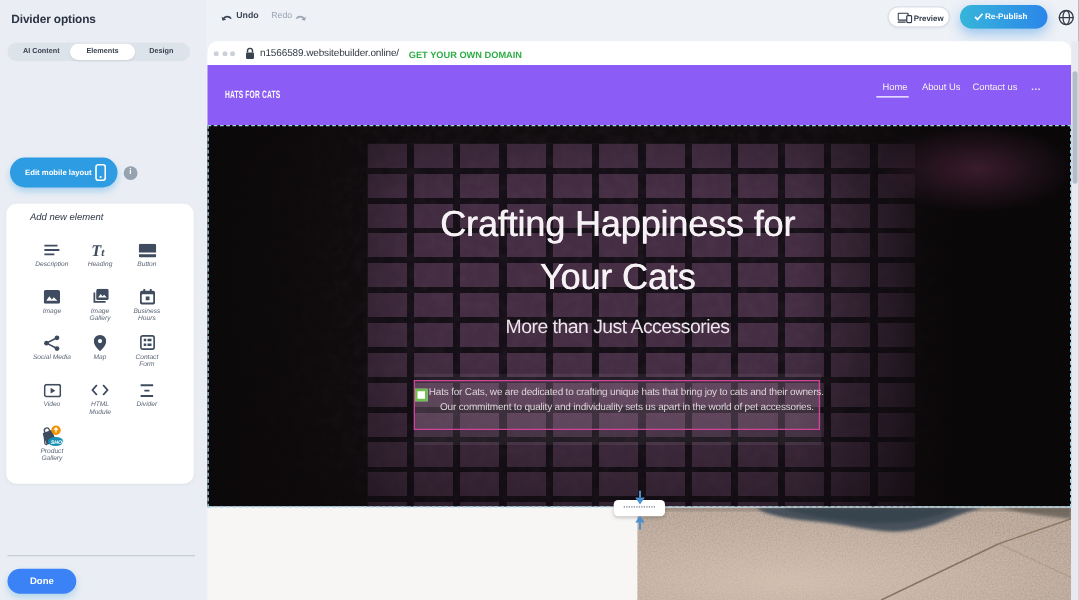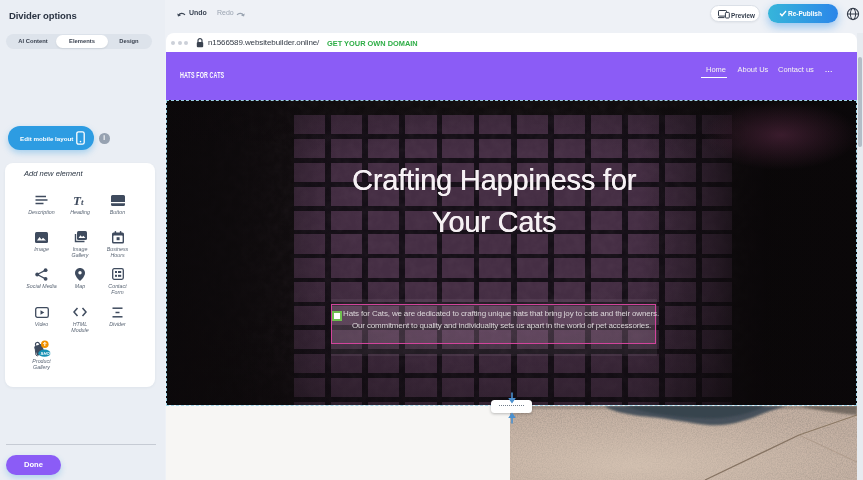--- a/index.html
+++ b/index.html
@@ -17,21 +17,21 @@
 #tip-b { position:absolute; left:10px; top:26px; width:136px; font-size:5.9px; line-height:7.5px; color:#46749f; white-space:nowrap; }
 #editbtn { position:absolute; left:8px; top:126px; width:86px; height:24px; background:#2d9ce2; border-radius:12px; box-shadow:0 3px 6px rgba(45,156,226,.35); }
 #editbtn span { position:absolute; left:12px; top:9px; font-size:6.2px; font-weight:bold; color:#fff; }
 #infoc { position:absolute; left:99px; top:133px; width:10.5px; height:10.5px; border-radius:50%; background:#97a2b1; color:#fff; font-size:6.5px; font-weight:bold; text-align:center; line-height:10.5px; }
 #addcard { position:absolute; left:5px; top:163px; width:150px; height:224px; background:#fff; border-radius:8px; box-shadow:0 1px 3px rgba(40,60,90,.06);font-style:italic; }
 #addcard h3 { position:absolute; left:19px; top:6px; font-size:7.6px; font-weight:normal; color:#2b3644; }
 .el { position:absolute; width:40px; text-align:center; }
 .el svg { display:block; margin:0 auto; }
 .el .lb { font-size:5.3px; line-height:6.2px; color:#5b6675; margin-top:2px; }
 #sb-hr { position:absolute; left:6px; top:444px; width:150px; height:1px; background:#c6cbd4; }
-#donebtn { position:absolute; left:6px; top:455px; width:55px; height:20px; background:#8b5cf6; border-radius:10px; color:#fff; font-size:7.6px; font-weight:bold; text-align:center; line-height:20px; box-shadow:0 3px 6px rgba(46,151,221,.3); }
+#donebtn { position:absolute; left:6px; top:455px; width:55px; height:20px; background:#3b82f6; border-radius:10px; color:#fff; font-size:7.6px; font-weight:bold; text-align:center; line-height:20px; box-shadow:0 3px 6px rgba(46,151,221,.3); }
 
 
 #undo { position:absolute; left:189px; top:9px; font-size:7px; font-weight:bold; color:#3c4655; }
 #redo { position:absolute; left:217px; top:9px; font-size:7px; color:#9aa4b1; }
 #previewbtn { position:absolute; left:710px; top:5px; width:50px; height:17px; background:#fff; border:1px solid #dbe0e7; border-radius:9px; box-shadow:0 1px 2px rgba(0,0,0,.05); }
 #previewbtn span { position:absolute; left:20px; top:5.5px; font-size:6.3px; font-weight:bold; color:#323c4b; }
 #repub { position:absolute; left:768px; top:4px; width:70px; height:19px; border-radius:10px; background:linear-gradient(90deg,#36b5da,#2b86e9); box-shadow:0 4px 10px rgba(43,140,230,.45); }
 #repub span { position:absolute; left:20px; top:6px; font-size:6.5px; font-weight:bold; color:#fff; }
 
 
@@ -289,20 +289,21 @@
     <div id="tiles"></div>
     <svg width="691" height="305" viewBox="0 0 691 305" style="position:absolute;left:0;top:0;">
       <filter id="hnoise">
           <feTurbulence type="fractalNoise" baseFrequency="0.12" numOctaves="3"></feTurbulence>
           <feColorMatrix type="matrix" values="0 0 0 0 0.25  0 0 0 0 0.16  0 0 0 0 0.22  0 0 0 0.9 -0.28"></feColorMatrix>
         </filter>
       <rect width="691" height="305" filter="url(#hnoise)" opacity="0.16"></rect>
     </svg>
     <div id="heroshade"></div>
     <div id="h1a">Crafting Happiness for<br><span style="position:relative;top:2px;">Your Cats</span></div>
+    <div id="h2a">More than Just Accessories</div>
     <div style="position:absolute; left:165px; top:199px; width:326px; height:57px; background:rgba(235,225,238,.07);"></div>
     <div id="selbox"></div>
     <div id="handle"></div>
     <div class="boxline" style="left:186px; top:220.5px;">Our commitment to quality and individuality sets us apart in the world of pet accessories.</div>
     <div class="boxline" style="left:177px; top:209px;">Hats for Cats, we are dedicated to crafting unique hats that bring joy to cats and their owners.</div>
   </div>
   <div id="herodash"></div>
   <div id="sec2">
     <div id="tex" style="position:absolute;left:344px;top:0;width:347px;height:74px;background:#c7b3a3;overflow:hidden;">
   <svg width="347" height="74" viewBox="0 0 347 74" style="position:absolute;left:0;top:0;">

